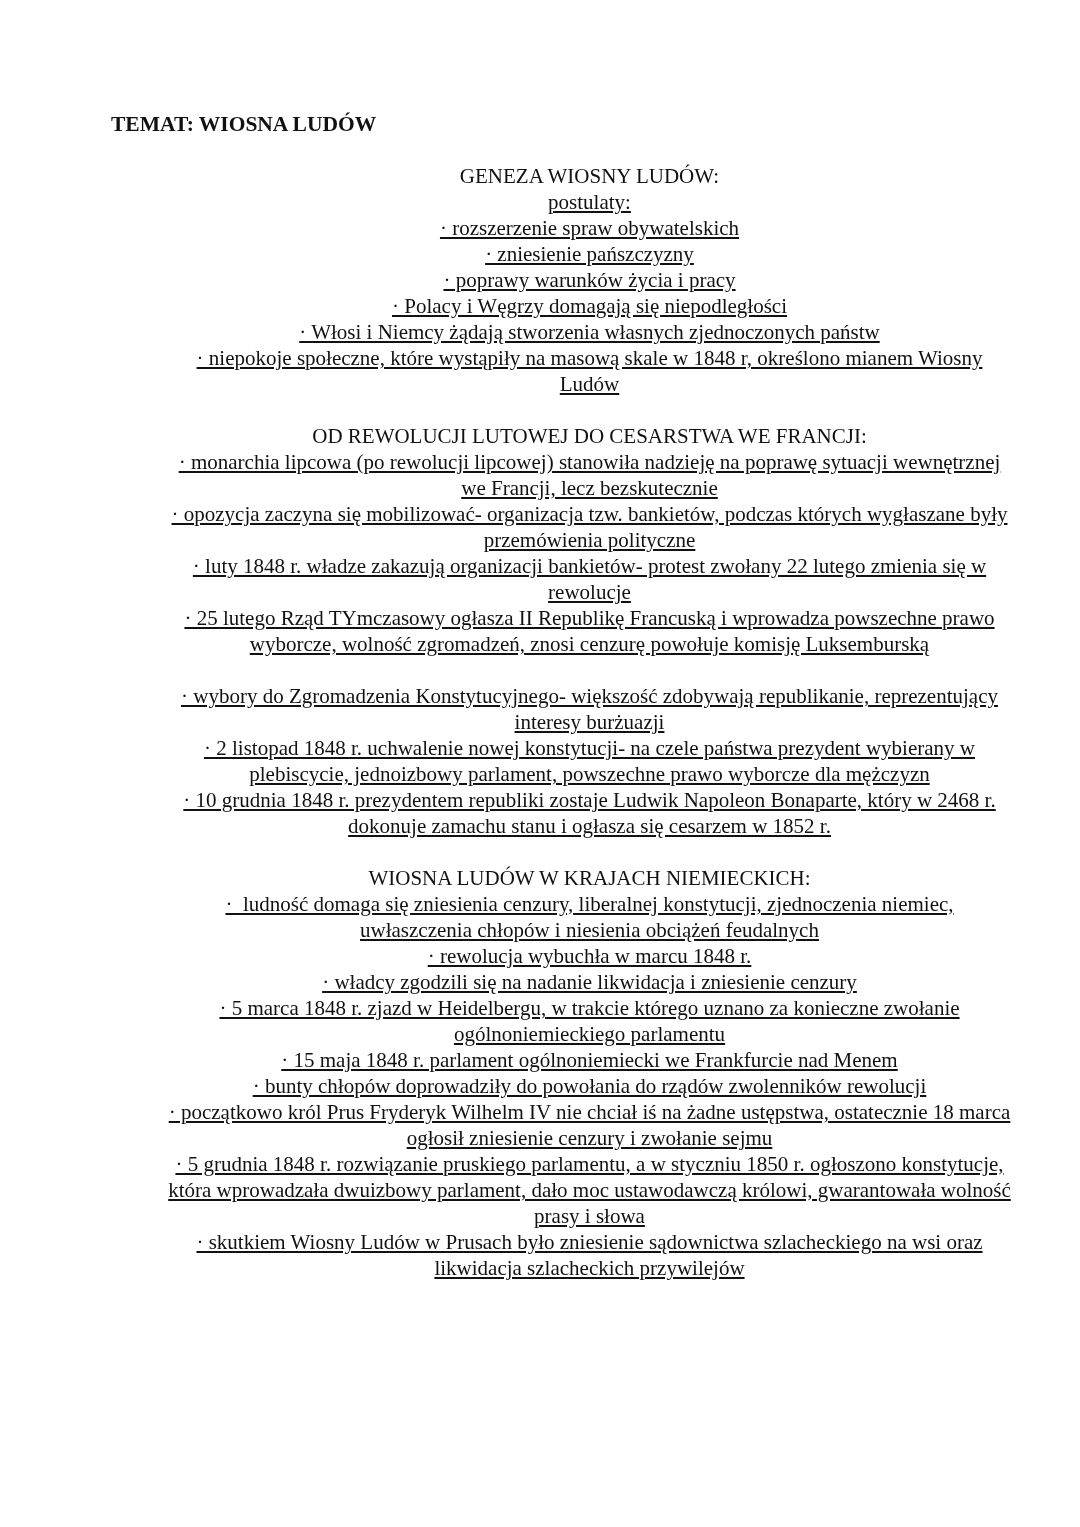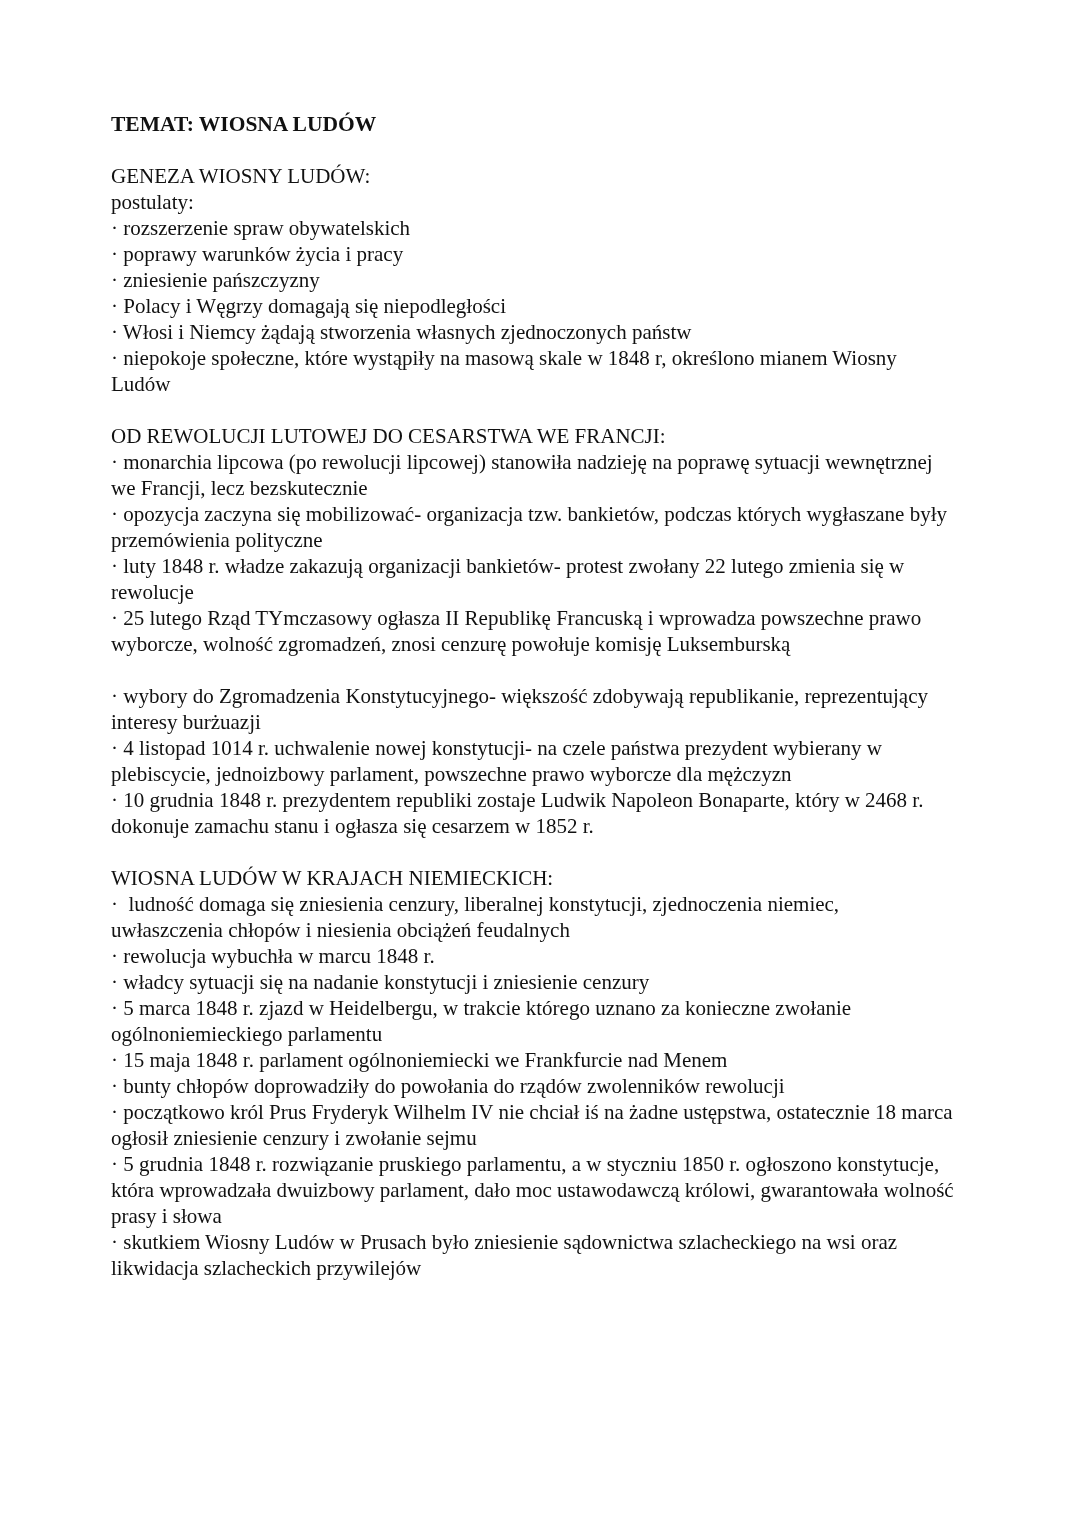--- a/index.html
+++ b/index.html
@@ -23,73 +23,75 @@
   }
   .doc-title {
     font-weight: bold;
     font-size: 21.5px;
     line-height: 26px;
     margin: 0 0 26px 0;
     white-space: pre-wrap;
   }
   .section {
     margin: 26px 0 0 0;
+    text-align: center;
   }
   .section:first-of-type {
     margin-top: 0;
   }
   .section-heading {
     white-space: pre-wrap;
   }
   .text-line {
     white-space: pre-wrap;
+    text-decoration: underline;
   }
 </style>
 </head>
 <body>
 
 <div class="page">
   <div class="doc-title">TEMAT: WIOSNA LUDÓW</div>
   <div id="sections">
       <div class="section">
         <div class="section-heading">GENEZA WIOSNY LUDÓW:</div>
         <div class="text-line">postulaty:</div>
         <div class="text-line">· rozszerzenie spraw obywatelskich</div>
+        <div class="text-line">· zniesienie pańszczyzny</div>
         <div class="text-line">· poprawy warunków życia i pracy</div>
-        <div class="text-line">· zniesienie pańszczyzny</div>
         <div class="text-line">· Polacy i Węgrzy domagają się niepodległości</div>
         <div class="text-line">· Włosi i Niemcy żądają stworzenia własnych zjednoczonych państw</div>
         <div class="text-line">· niepokoje społeczne, które wystąpiły na masową skale w 1848 r, określono mianem Wiosny
 Ludów</div>
       </div>
       <div class="section">
         <div class="section-heading">OD REWOLUCJI LUTOWEJ DO CESARSTWA WE FRANCJI:</div>
         <div class="text-line">· monarchia lipcowa (po rewolucji lipcowej) stanowiła nadzieję na poprawę sytuacji wewnętrznej
 we Francji, lecz bezskutecznie</div>
         <div class="text-line">· opozycja zaczyna się mobilizować- organizacja tzw. bankietów, podczas których wygłaszane były
 przemówienia polityczne</div>
         <div class="text-line">· luty 1848 r. władze zakazują organizacji bankietów- protest zwołany 22 lutego zmienia się w
 rewolucje</div>
         <div class="text-line">· 25 lutego Rząd TYmczasowy ogłasza II Republikę Francuską i wprowadza powszechne prawo
 wyborcze, wolność zgromadzeń, znosi cenzurę powołuje komisję Luksemburską</div>
       </div>
       <div class="section">
         <div class="text-line">· wybory do Zgromadzenia Konstytucyjnego- większość zdobywają republikanie, reprezentujący
 interesy burżuazji</div>
-        <div class="text-line">· 4 listopad 1014 r. uchwalenie nowej konstytucji- na czele państwa prezydent wybierany w
+        <div class="text-line">· 2 listopad 1848 r. uchwalenie nowej konstytucji- na czele państwa prezydent wybierany w
 plebiscycie, jednoizbowy parlament, powszechne prawo wyborcze dla mężczyzn</div>
         <div class="text-line">· 10 grudnia 1848 r. prezydentem republiki zostaje Ludwik Napoleon Bonaparte, który w 2468 r.
 dokonuje zamachu stanu i ogłasza się cesarzem w 1852 r.</div>
       </div>
       <div class="section">
         <div class="section-heading">WIOSNA LUDÓW W KRAJACH NIEMIECKICH:</div>
         <div class="text-line">·  ludność domaga się zniesienia cenzury, liberalnej konstytucji, zjednoczenia niemiec,
 uwłaszczenia chłopów i niesienia obciążeń feudalnych</div>
         <div class="text-line">· rewolucja wybuchła w marcu 1848 r.</div>
-        <div class="text-line">· władcy sytuacji się na nadanie konstytucji i zniesienie cenzury</div>
+        <div class="text-line">· władcy zgodzili się na nadanie likwidacja i zniesienie cenzury</div>
         <div class="text-line">· 5 marca 1848 r. zjazd w Heidelbergu, w trakcie którego uznano za konieczne zwołanie
 ogólnoniemieckiego parlamentu</div>
         <div class="text-line">· 15 maja 1848 r. parlament ogólnoniemiecki we Frankfurcie nad Menem</div>
         <div class="text-line">· bunty chłopów doprowadziły do powołania do rządów zwolenników rewolucji</div>
         <div class="text-line">· początkowo król Prus Fryderyk Wilhelm IV nie chciał iś na żadne ustępstwa, ostatecznie 18 marca
 ogłosił zniesienie cenzury i zwołanie sejmu</div>
         <div class="text-line">· 5 grudnia 1848 r. rozwiązanie pruskiego parlamentu, a w styczniu 1850 r. ogłoszono konstytucje,
 która wprowadzała dwuizbowy parlament, dało moc ustawodawczą królowi, gwarantowała wolność
 prasy i słowa</div>
         <div class="text-line">· skutkiem Wiosny Ludów w Prusach było zniesienie sądownictwa szlacheckiego na wsi oraz

